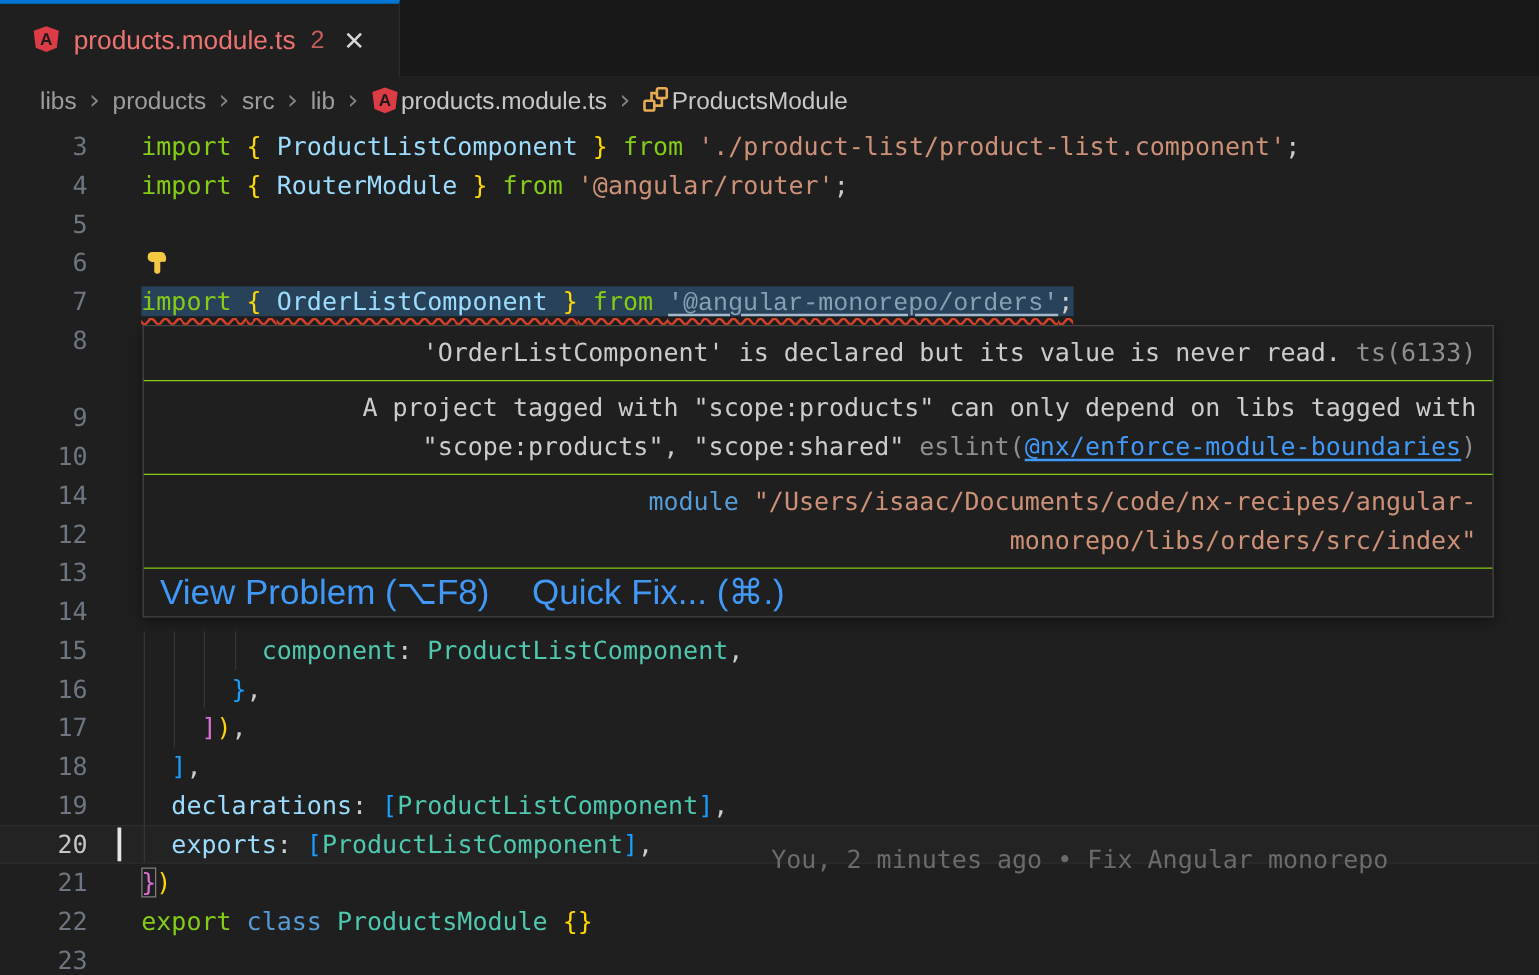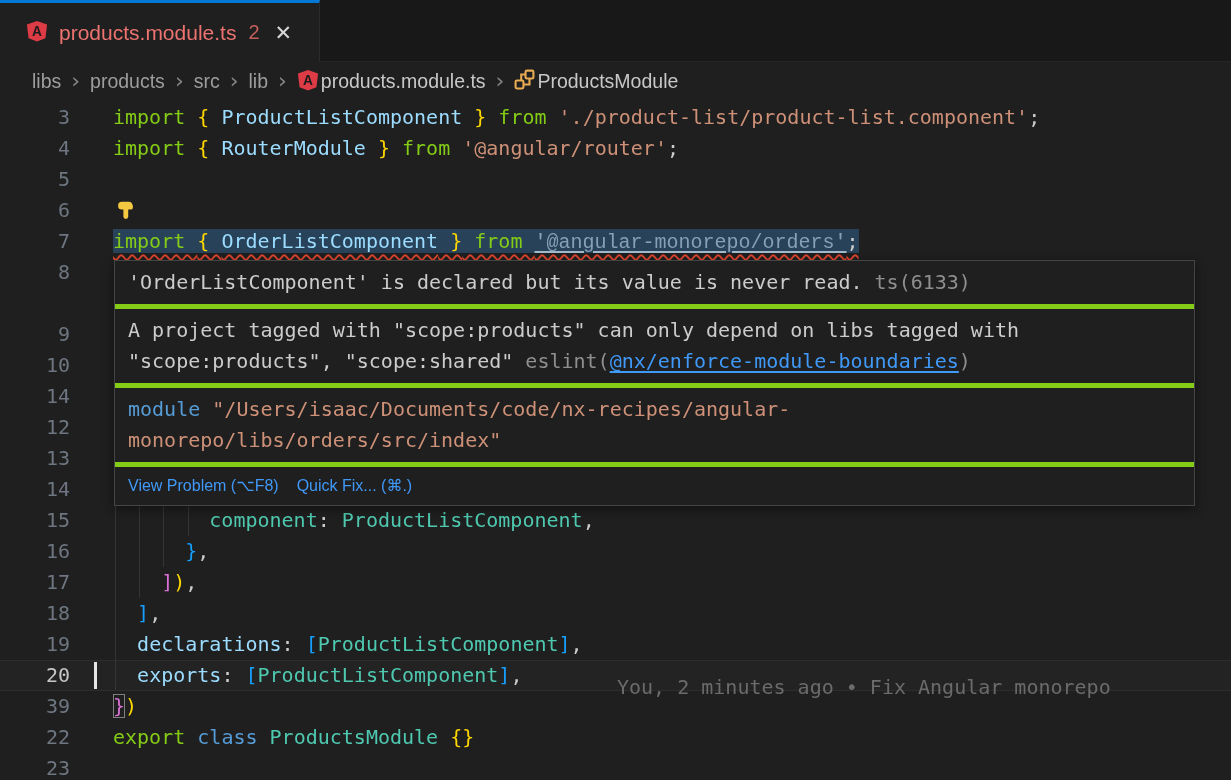--- a/index.html
+++ b/index.html
@@ -51,24 +51,24 @@
   .match { outline:1px solid #7f7f7f; outline-offset:-1px; }
 
   .cursor { position:absolute; left:-6px; top:2px; width:3px; height:27px; background:#e6e6e6; }
   .blame { position:absolute; left:517px; top:12px; color:#6b6b6b; }
   .guide { position:absolute; width:1px; background:#353535; }
 
   
   .hover { position:absolute; left:114px; top:260px; width:1081px; background:#1f1f1f;
            border:1px solid #454545; z-index:10; box-shadow:0 3px 10px rgba(0,0,0,.45);
            font-family:"DejaVu Sans Mono", monospace; font-size:20px; }
-  .hover-sec { padding:6px 13px; border-bottom:5px solid #84cc16; }
+  .hover-sec { padding:6px 13px; border-bottom:1px solid #84cc16;text-align:right; }
   .hover-line { line-height:31px; white-space:pre; }
-  .hover-actions { padding:7px 13px; display:flex; gap:18px;
-                   font-family:"Liberation Sans","DejaVu Sans",sans-serif; font-size:16px; line-height:24px; }
+  .hover-actions { padding:7px 13px; display:flex; gap:34px;
+                   font-family:"Liberation Sans","DejaVu Sans",sans-serif; font-size:28px; line-height:24px; }
   .hover-action { color:#4098f7; cursor:pointer; white-space:pre; }
 
   .icon-inline { display:inline-flex; vertical-align:middle; margin-left:2px; transform:translateY(-2px); }
   svg { display:block; }
 </style>
 </head>
 <body>
 
 <div class="tabbar">
   <div class="tab">
@@ -133,21 +133,21 @@
       <div class="row"><div class="gutter">14</div><div class="content"></div></div>
       <div class="row"><div class="gutter">12</div><div class="content"></div></div>
       <div class="row"><div class="gutter">13</div><div class="content"></div></div>
       <div class="row"><div class="gutter">14</div><div class="content"></div></div>
       <div class="row"><div class="gutter">15</div><div class="content"><span class="tk-pun">        </span><span class="tk-cls">component</span><span class="tk-pun">: </span><span class="tk-cls">ProductListComponent</span><span class="tk-pun">,</span></div></div>
       <div class="row"><div class="gutter">16</div><div class="content"><span class="tk-pun">      </span><span class="tk-b3">}</span><span class="tk-pun">,</span></div></div>
       <div class="row"><div class="gutter">17</div><div class="content"><span class="tk-pun">    </span><span class="tk-b2">]</span><span class="tk-b1">)</span><span class="tk-pun">,</span></div></div>
       <div class="row"><div class="gutter">18</div><div class="content"><span class="tk-pun">  </span><span class="tk-b3">]</span><span class="tk-pun">,</span></div></div>
       <div class="row"><div class="gutter">19</div><div class="content"><span class="tk-pun">  </span><span class="tk-id">declarations</span><span class="tk-pun">: </span><span class="tk-b3">[</span><span class="tk-cls">ProductListComponent</span><span class="tk-b3">]</span><span class="tk-pun">,</span></div></div>
       <div class="row current"><div class="gutter">20</div><div class="content"><span class="tk-pun">  </span><span class="tk-id">exports</span><span class="tk-pun">: </span><span class="tk-b3">[</span><span class="tk-cls">ProductListComponent</span><span class="tk-b3">]</span><span class="tk-pun">,</span><span class="cursor"></span><span class="blame">You, 2 minutes ago • Fix Angular monorepo</span></div></div>
-      <div class="row"><div class="gutter">39</div><div class="content"><span class="tk-b2 match">}</span><span class="tk-b1">)</span></div></div>
+      <div class="row"><div class="gutter">21</div><div class="content"><span class="tk-b2 match">}</span><span class="tk-b1">)</span></div></div>
       <div class="row"><div class="gutter">22</div><div class="content"><span class="tk-kw">export </span><span class="tk-kwb">class </span><span class="tk-cls">ProductsModule </span><span class="tk-b1">{}</span></div></div>
       <div class="row"><div class="gutter">23</div><div class="content"></div></div>
     </div>
 <div class="guide" style="left: 115px; top: 405px; height: 185px;"></div>
     <div class="guide" style="left: 139px; top: 405px; height: 93px;"></div>
     <div class="guide" style="left: 163px; top: 405px; height: 62px;"></div>
     <div class="guide" style="left: 188px; top: 405px; height: 31px;"></div>
   </div>
 
 <div class="hover">

